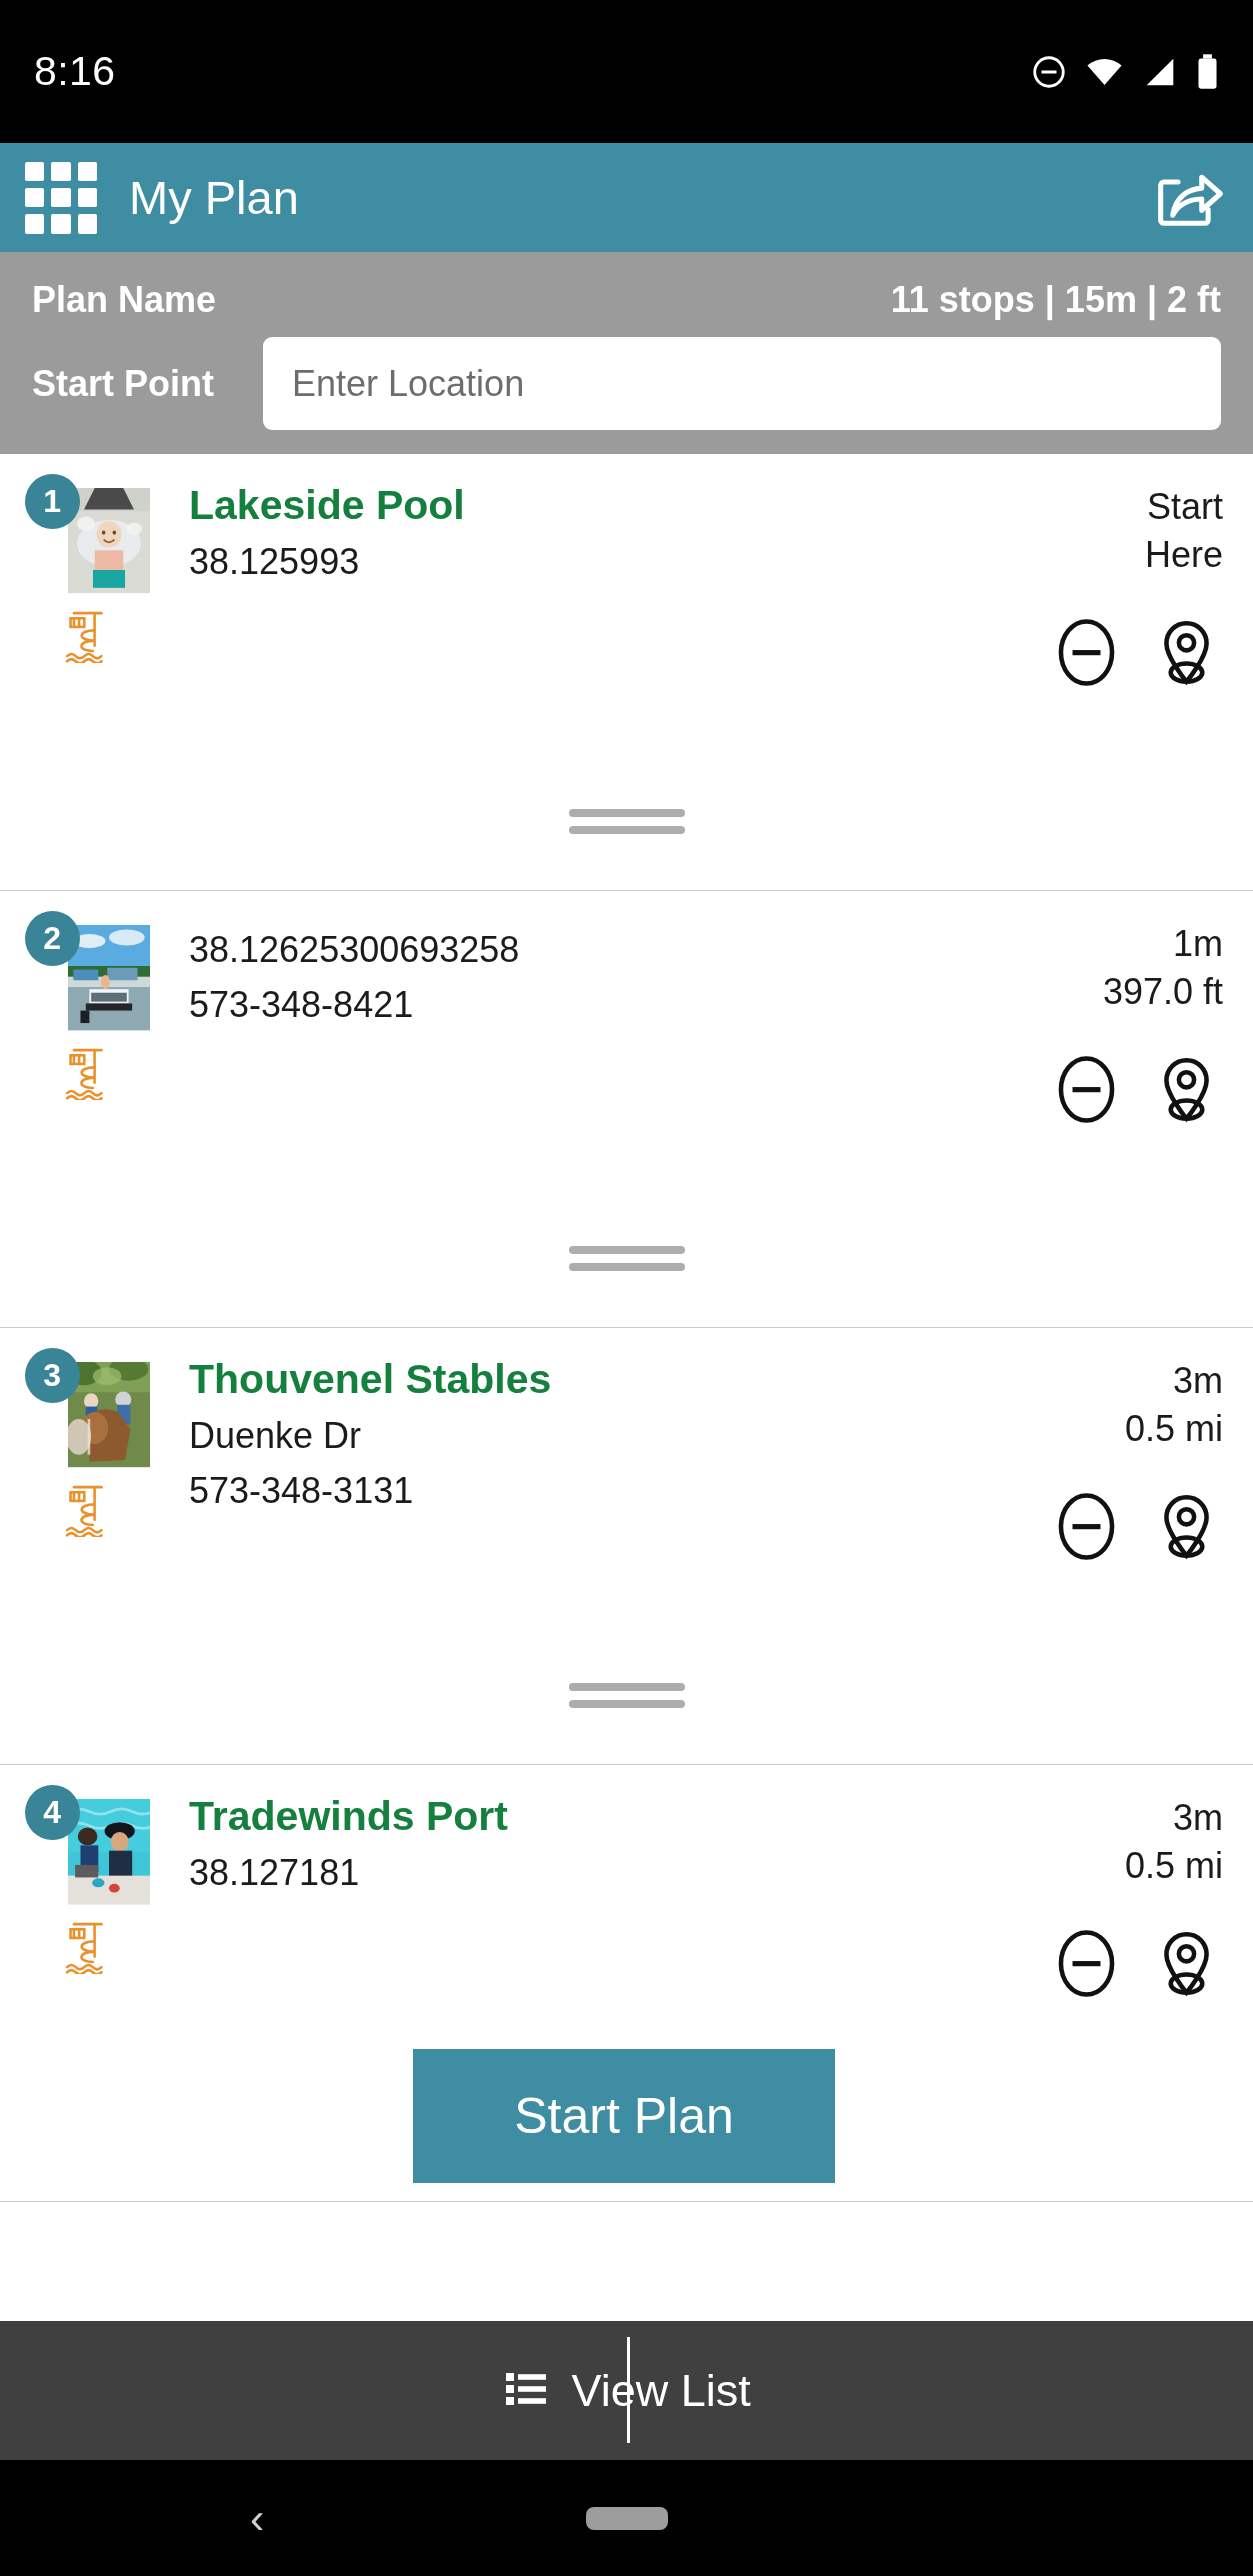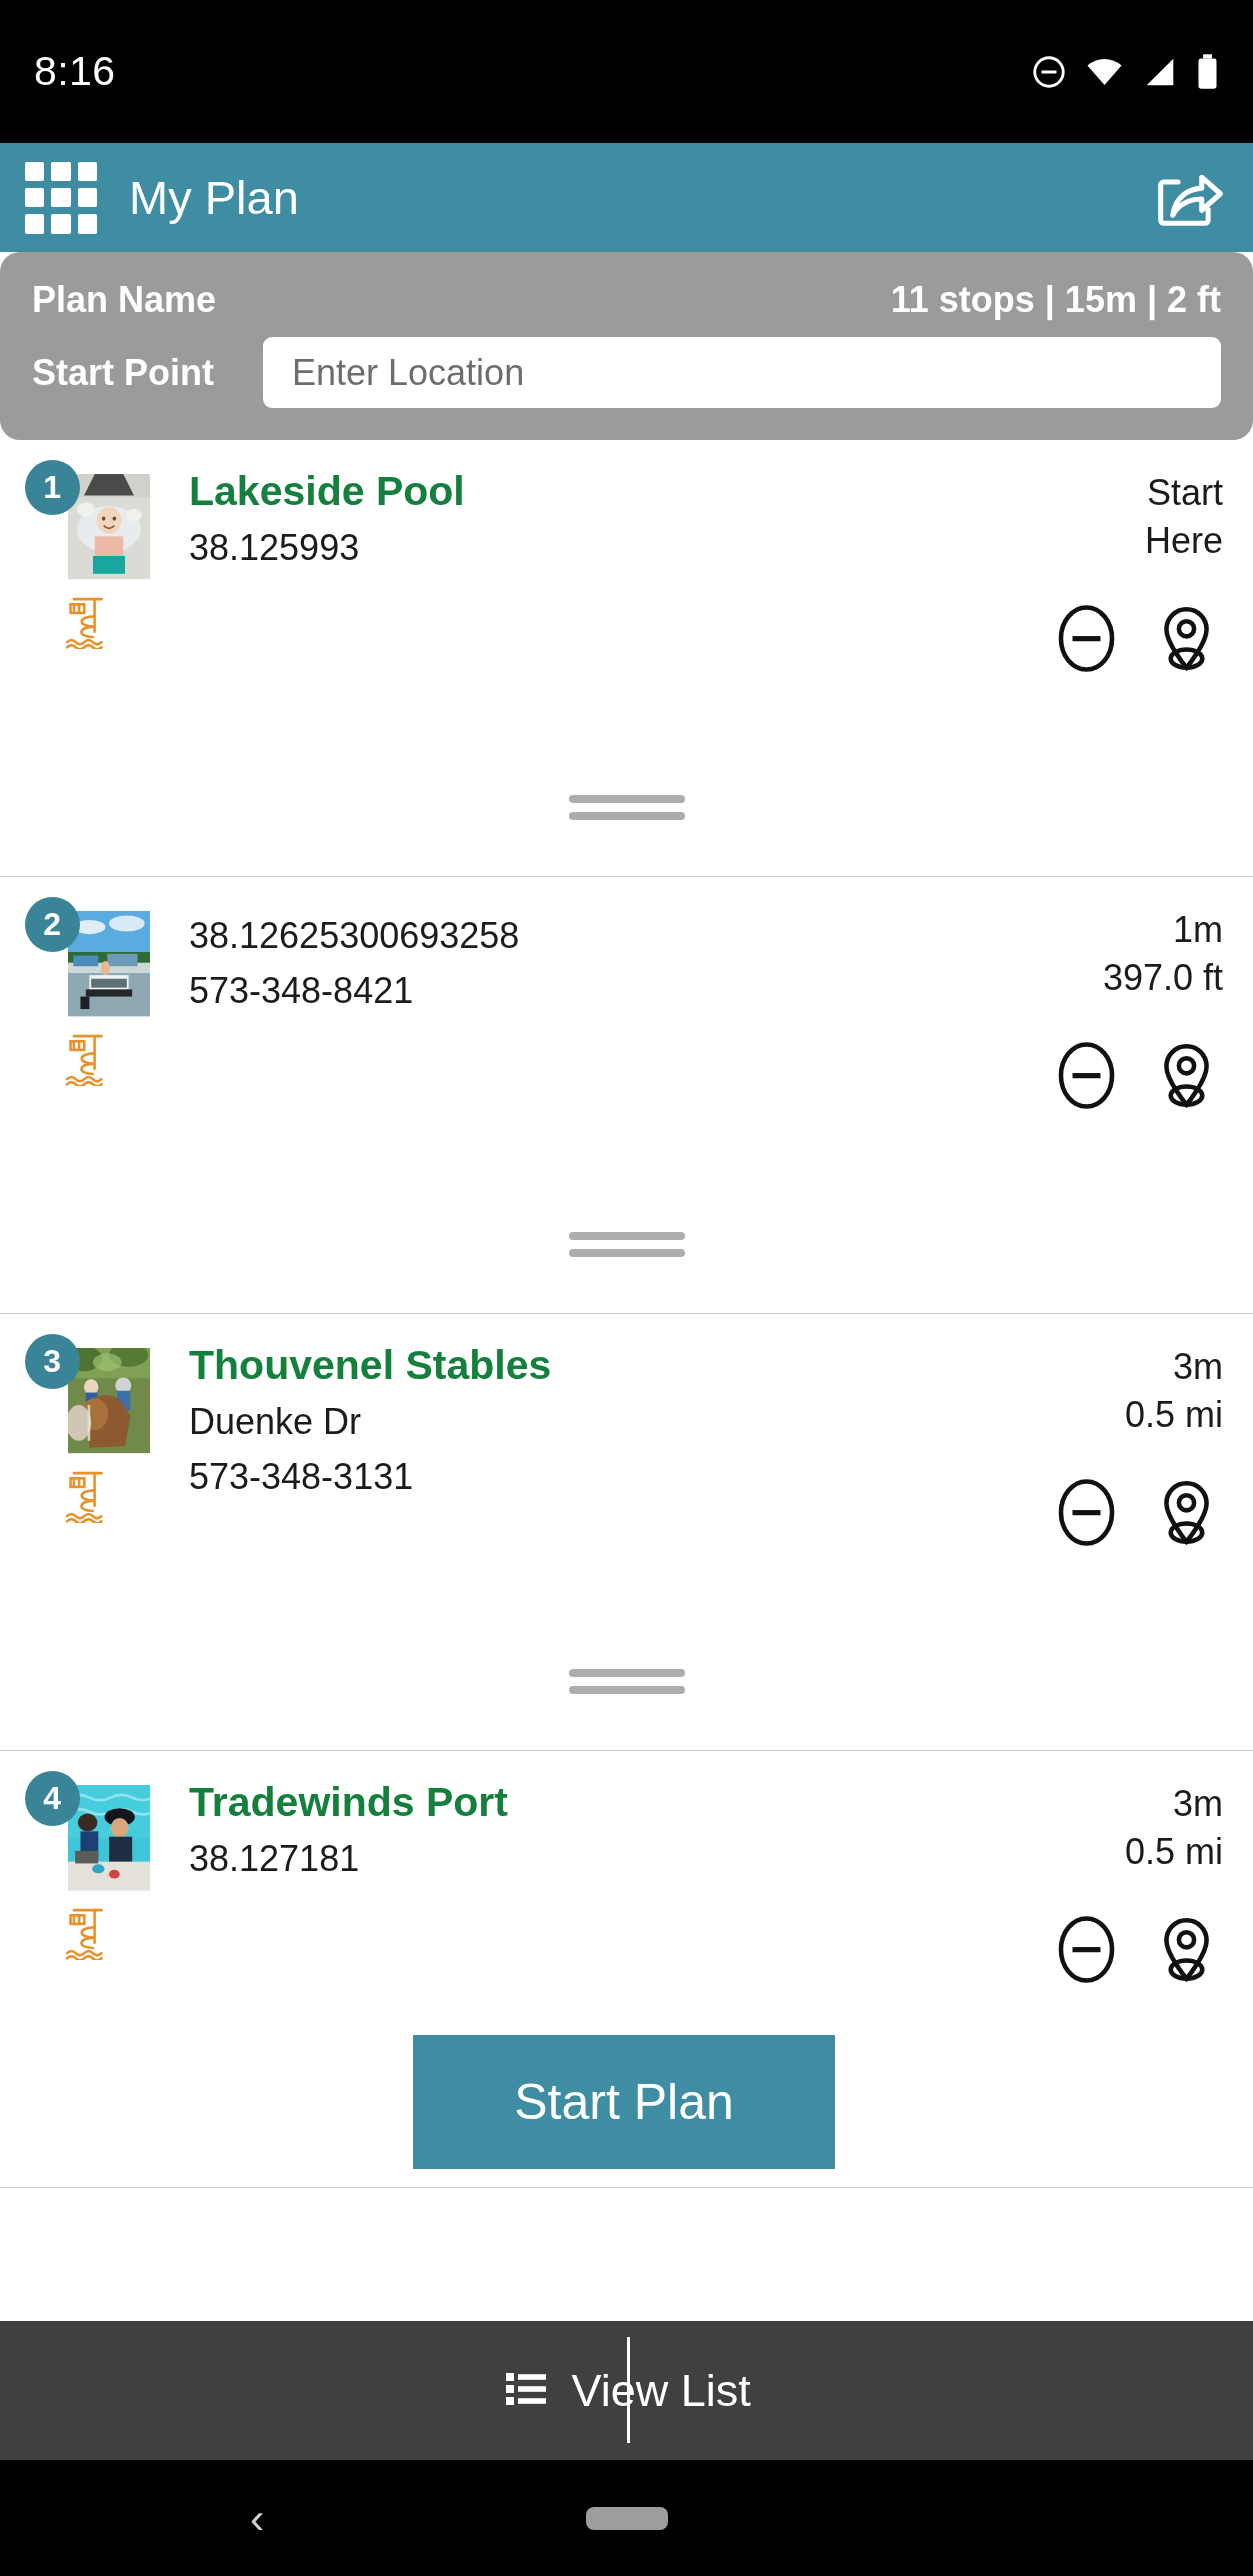--- a/index.html
+++ b/index.html
@@ -33,28 +33,28 @@
   .apptitle { color:#fff; font-size:47px; margin-left:32px; flex:1 1 auto; white-space:nowrap; }
   .search-btn {
     background:#32819a; color:#fff; border:none;
     font-family:inherit; font-size:41px;
     padding:0 52px; height:82px; border-radius:5.4px;
     margin-right:30px; cursor:pointer; white-space:nowrap;
   }
   .share-btn { width:77px; height:77px; flex:0 0 auto; cursor:pointer; display:flex; align-items:center; justify-content:center; }
 
   
-  .planbar { background:#9b9b9b; flex:0 0 auto; padding:16px 32px 32px 32px;border-radius:20px; }
+  .planbar { background:#9b9b9b; flex:0 0 auto; padding:16px 32px 24px 32px; }
   .planrow1 { display:flex; align-items:center; justify-content:space-between; height:64px; }
   .planname { color:#fff; font-size:36px; font-weight:bold; }
   .planstats { color:#fff; font-size:36px; font-weight:bold; }
   .planrow2 { display:flex; align-items:center; margin-top:5.4px; }
   .startlabel { color:#fff; font-size:36px; font-weight:bold; width:231px; flex:0 0 auto; }
   .locinput {
-    flex:1 1 auto; height:71px; background:#fff; border:none; border-radius:9px;
+    flex:1 1 auto; height:93px; background:#fff; border:none; border-radius:9px;
     font-family:inherit; font-size:36px; color:#333; padding:0 29px; outline:none;
   }
   .locinput::placeholder { color:#6d6d6d; }
 
   
   .listwrap { flex:1 1 auto; background:#fff; position:relative; overflow:hidden; }
   .stop {
     position:relative; height:437px; border-bottom:1.8px solid #c9c9c9;
     padding:21.5px 30px 0 30px; display:flex;
   }

